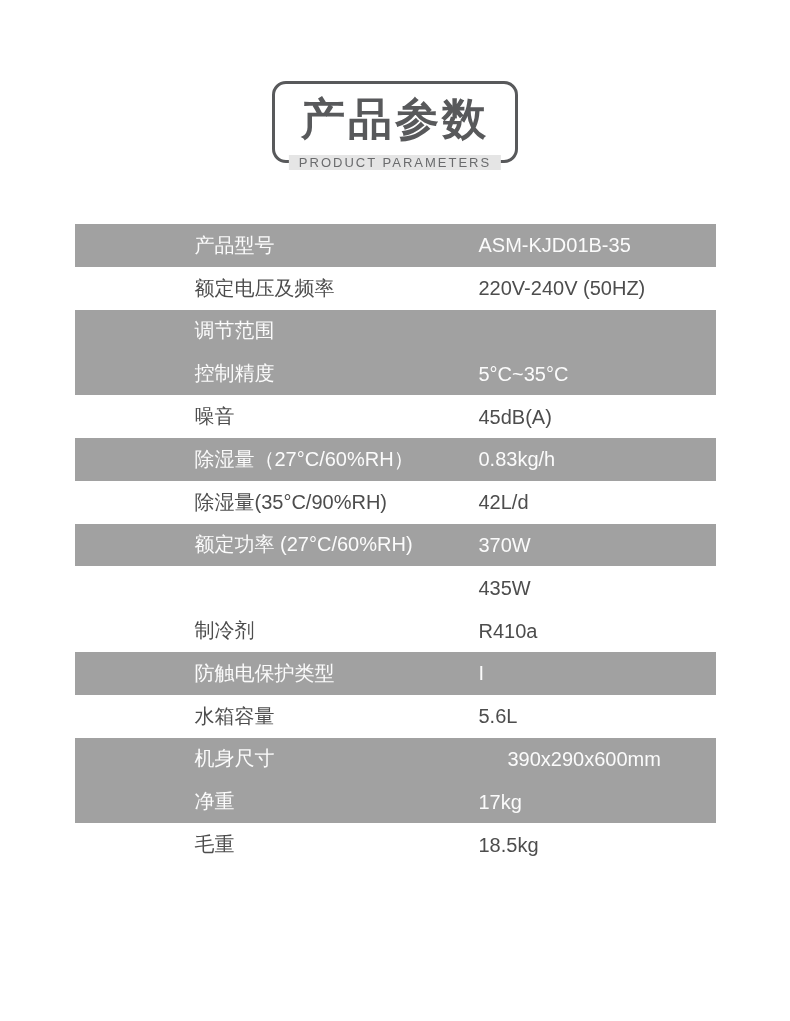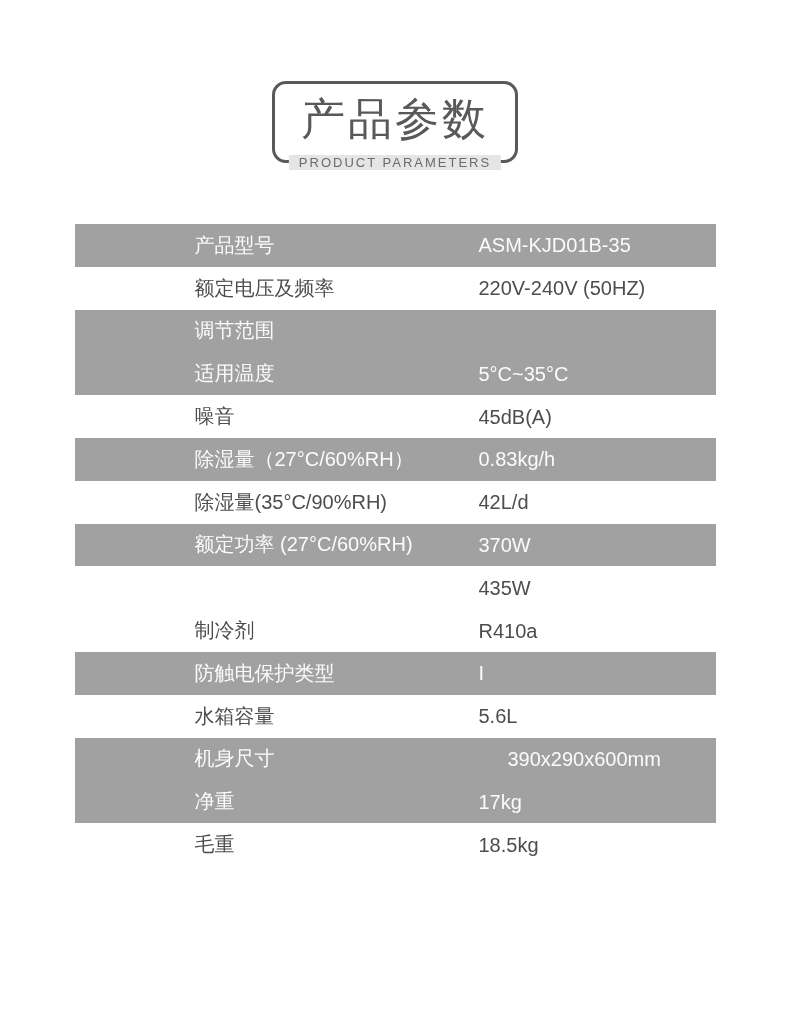--- a/index.html
+++ b/index.html
@@ -28,21 +28,21 @@
     height: 82px;
     margin: 81px auto 0 auto;
     border: 3px solid #58595b;
     border-radius: 14px;
     display: flex;
     align-items: center;
     justify-content: center;
   }
   .title-cn {
     font-size: 44px;
-    font-weight: 400;
+    font-weight: 700;
     color: #58595b;
     letter-spacing: 3px;
     line-height: 1;
     padding-bottom: 6px;
     white-space: nowrap;
   }
   .title-en {
     position: absolute;
     left: 50%;
     bottom: -10px;
@@ -104,21 +104,21 @@
       <span class="value">ASM-KJD01B-35</span>
     </div>
     <div class="row">
       <span class="label">额定电压及频率</span>
       <span class="value">220V-240V (50HZ)</span>
     </div>
     <div class="row shaded">
       <span class="label">调节范围</span>
     </div>
     <div class="row shaded">
-      <span class="label">适用温度</span>
+      <span class="label">控制精度</span>
       <span class="value">5°C~35°C</span>
     </div>
     <div class="row">
       <span class="label">噪音</span>
       <span class="value">45dB(A)</span>
     </div>
     <div class="row shaded">
       <span class="label">除湿量（27°C/60%RH）</span>
       <span class="value">0.83kg/h</span>
     </div>

